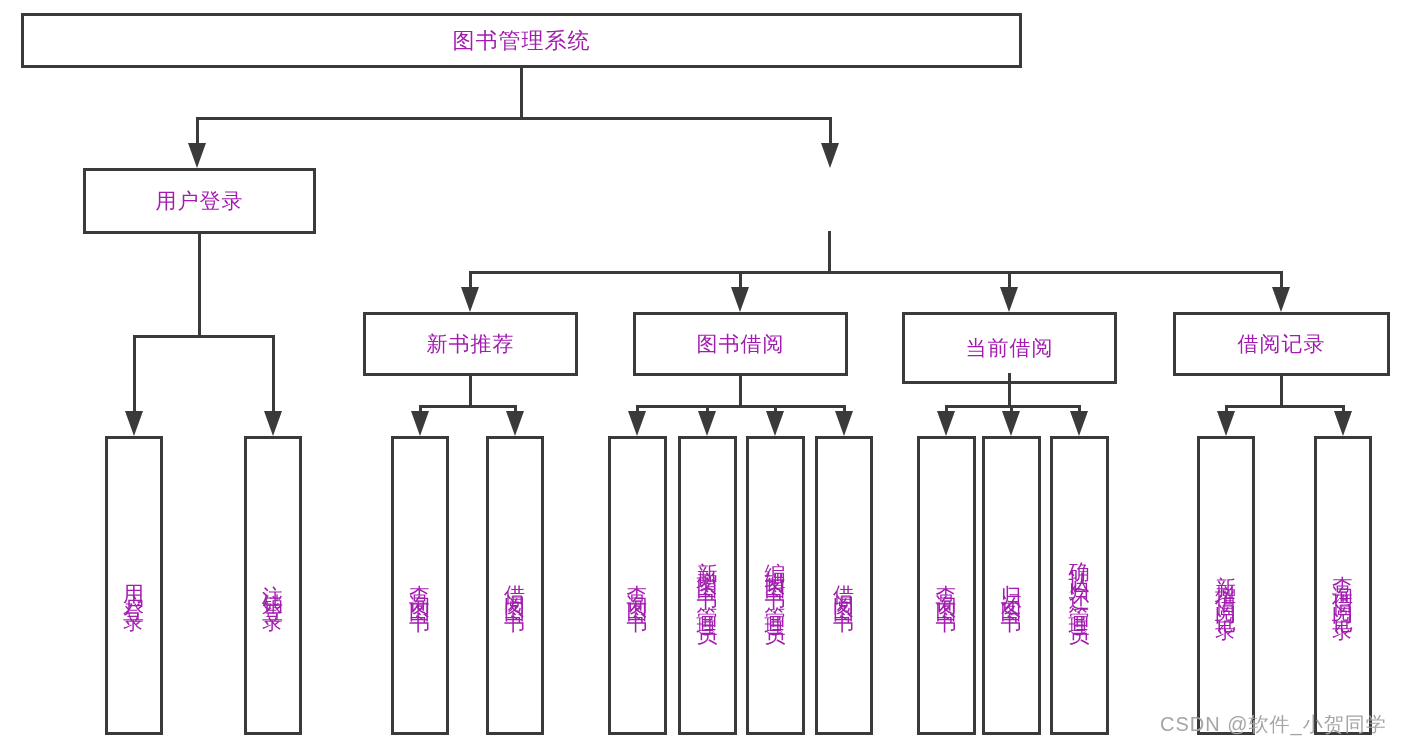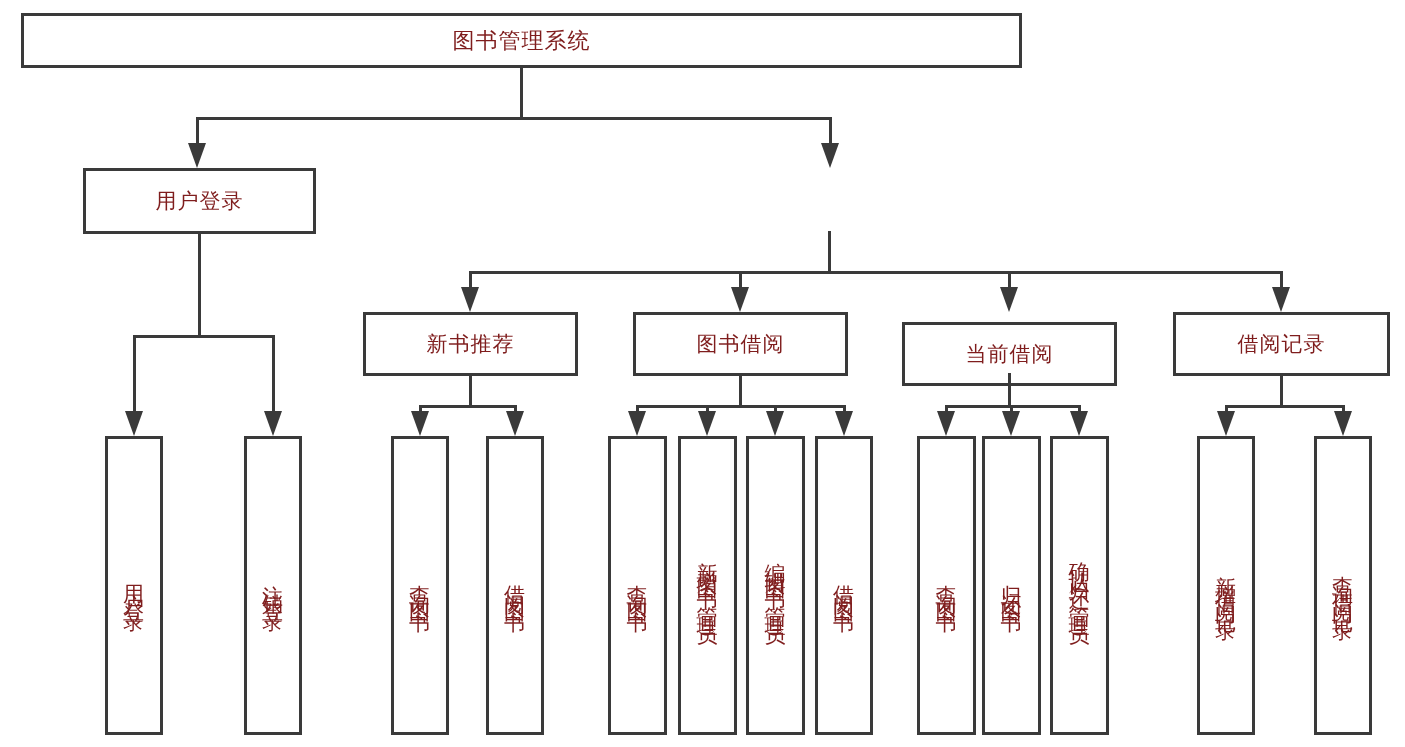--- a/index.html
+++ b/index.html
@@ -8,21 +8,21 @@
     width:1405px;height:747px;
     background:#ffffff;
     font-family:"Liberation Sans","DejaVu Sans",sans-serif;
     overflow:hidden;
   }
   .box{
     position:absolute;
     box-sizing:border-box;
     border:3px solid #3a3a3a;
     background:#ffffff;
-    color:#7f1d1d;
+    color:#a21caf;
     display:flex;
     align-items:center;
     justify-content:center;
     text-align:center;
   }
   .h-label{font-size:21px;letter-spacing:1px;}
   .root-label{font-size:22px;letter-spacing:1px;}
   .vbox .vtext{
     writing-mode:vertical-rl;
     text-orientation:mixed;
@@ -63,21 +63,21 @@
 
 
   <div class="box h-label" style="left:633px;top:312px;width:215px;height:64px;">
     <span>图书借阅</span>
   </div>
 
   <div class="box h-label" style="left:363px;top:312px;width:215px;height:64px;">
     <span>新书推荐</span>
   </div>
 
-  <div class="box h-label" style="left:902px;top:322px;width:215px;height:64px;">
+  <div class="box h-label" style="left:902px;top:312px;width:215px;height:72px;">
     <span>当前借阅</span>
   </div>
 
   <div class="box h-label" style="left:1173px;top:312px;width:217px;height:64px;">
     <span>借阅记录</span>
   </div>
 
   <div class="box vbox" style="left:105px;top:436px;width:58px;height:299px;">
     <span class="vtext">用户登录</span>
   </div>
@@ -174,14 +174,15 @@
   <i class="vl" style="left:1078px;top:405px;height:8px;"></i>
   <i class="ar" style="left:1070px;top:411px;"></i>
 
   <i class="vl" style="left:1280px;top:373px;height:35px;"></i>
   <i class="hl" style="left:1225px;top:405px;width:119px;"></i>
   <i class="vl" style="left:1225px;top:405px;height:8px;"></i>
   <i class="ar" style="left:1217px;top:411px;"></i>
   <i class="vl" style="left:1342px;top:405px;height:8px;"></i>
   <i class="ar" style="left:1334px;top:411px;"></i>
 
+  <div class="watermark">CSDN @软件_小贺同学</div>
 
 </div>
 
 </body></html>

